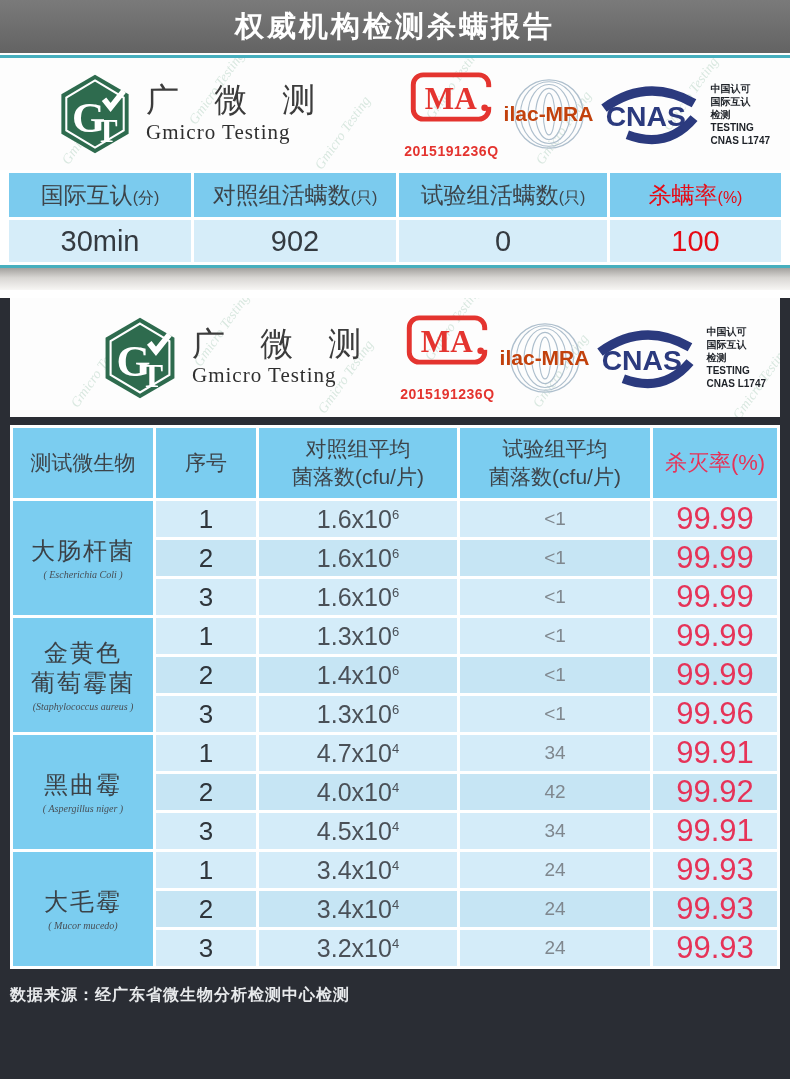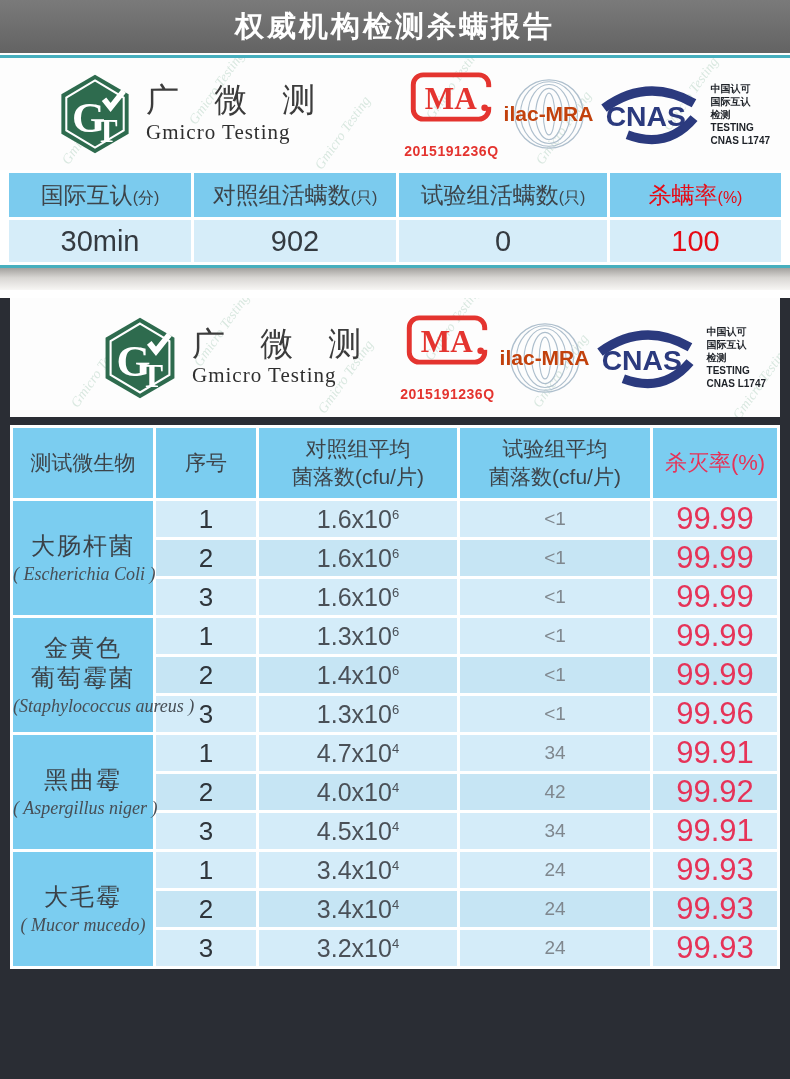--- a/index.html
+++ b/index.html
@@ -82,21 +82,21 @@
     font-size:21px; text-align:center; vertical-align:middle; line-height:1.35;
   }
   .germ-table th.rate-h { color:#e63358; font-size:22px; }
   .germ-table td {
     background:#d4ecf9; height:36px; text-align:center; vertical-align:middle;
     font-weight:300;
   }
   .germ-table tbody tr:nth-child(3n+2) td { background:#c6e5f4; }
   .germ-table td.sp { background:#7bcdf0 !important; vertical-align:middle; }
   .sp-cn { font-size:24px; color:#3b4248; line-height:1.25; letter-spacing:2px; }
-  .sp-la { font-family:"Liberation Serif", serif; font-style:italic; font-size:18px; color:#474e55; margin-top:3px; white-space:nowrap; }
+  .sp-la { font-family:"Liberation Serif", serif; font-style:italic; font-size:10px; color:#474e55; margin-top:3px; white-space:nowrap; }
   td.serial { font-size:26px; color:#2f353b; }
   td.control { font-size:25px; color:#4a5057;margin-top:12px; }
   td.control sup { font-size:13px; }
   td.test { font-size:19px; color:#7f878e; }
   td.rate { font-size:31px; color:#e63358; }
 
   
   .source-note {
     padding:16px 10px 0 10px; color:#e8eaec; font-size:16px; font-weight:bold; letter-spacing:1px;
   }
@@ -374,15 +374,16 @@
         </tr>
         <tr>
           <td class="serial">3</td>
           <td class="control"><span>3.2x10</span><sup>4</sup></td>
           <td class="test">24</td>
           <td class="rate">99.93</td>
         </tr>
       </tbody>
     </table>
 
+    <div class="source-note">数据来源：经广东省微生物分析检测中心检测</div>
   </div>
 
 </div>
 
 </body></html>

